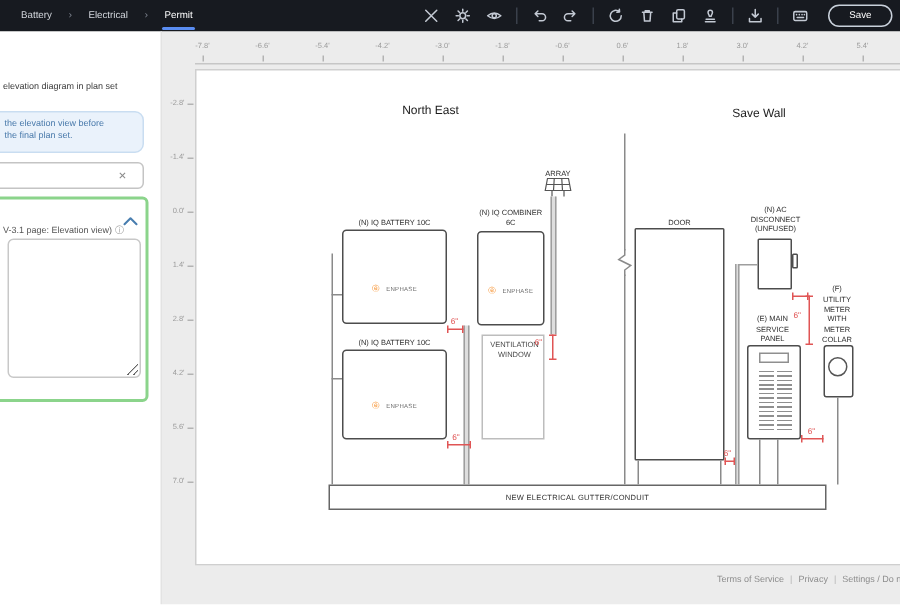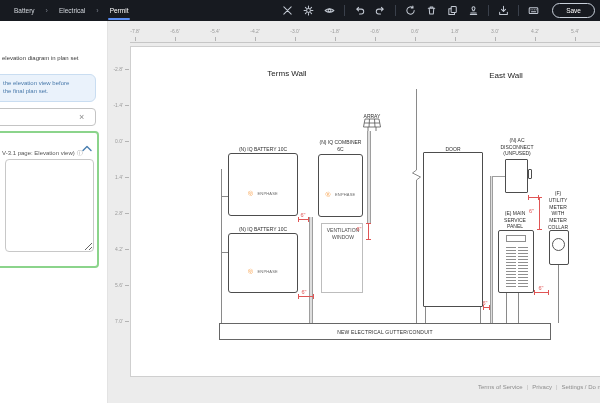--- a/index.html
+++ b/index.html
@@ -228,22 +228,22 @@
         <span class="vrl" style="top: 228px;">4.2'</span>
         <i class="vrt" style="top: 228px;"></i>
         <span class="vrl" style="top: 264px;">5.6'</span>
         <i class="vrt" style="top: 264px;"></i>
         <span class="vrl" style="top: 300px;">7.0'</span>
         <i class="vrt" style="top: 300px;"></i>
       </div>
 
     <div id="page">
 
-      <div class="wtitle" style="left:116px;top:22px;width:80px;">Terms Wall</div>
-      <div class="wtitle" style="left:335px;top:24px;width:80px;">East Wall</div>
+      <div class="wtitle" style="left:116px;top:22px;width:80px;">North East</div>
+      <div class="wtitle" style="left:335px;top:24px;width:80px;">Save Wall</div>
 
       <div class="thin" style="left:90px;top:122px;width:1px;height:154px;"></div>
       <div class="thin" style="left:90px;top:149px;width:7px;height:1px;"></div>
       <div class="thin" style="left:90px;top:205px;width:7px;height:1px;"></div>
 
       <div class="lbl" style="left:97px;top:99px;width:70px;">(N) IQ BATTERY 10C</div>
       <div class="box" style="left:97px;top:106px;width:70px;height:63px;">
         <div class="enph">
           <span class="mark">ⓔ</span>
           <span class="etxt">ENPHASE</span>

